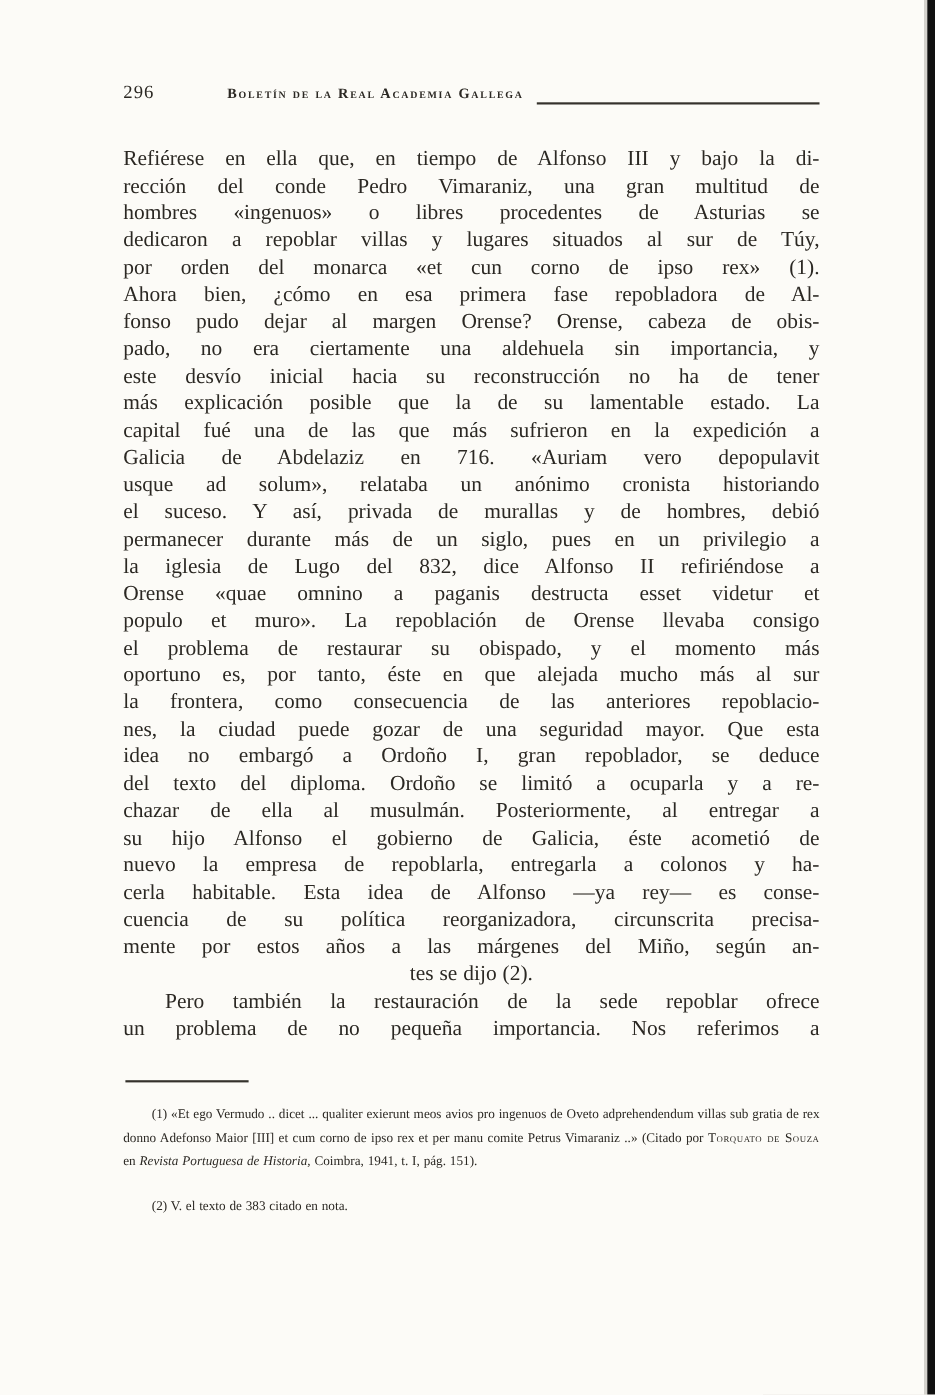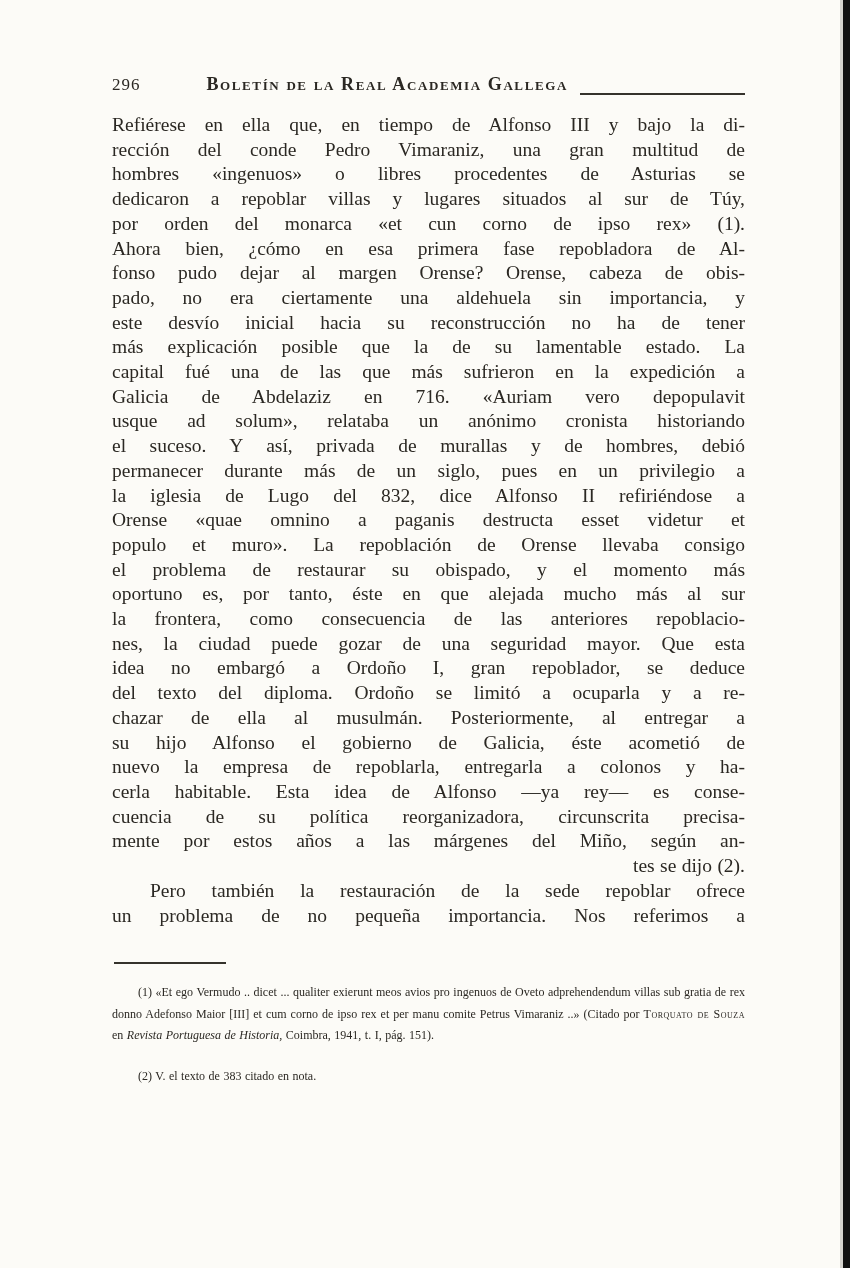--- a/index.html
+++ b/index.html
@@ -27,48 +27,48 @@
     align-items: baseline;
     height: 24px;
   }
   .pageno {
     font-size: 17px;
     letter-spacing: 1px;
   }
   .title {
     font-variant: small-caps;
     font-weight: bold;
-    font-size: 18px;
+    font-size: 13px;
     letter-spacing: 1.6px;
     margin-left: 66px;
     white-space: nowrap;
   }
   .header-rule {
     flex: 1;
     align-self: flex-end;
     border-bottom: 2px solid #35322c;
     margin-left: 12px;
     margin-bottom: 3px;
     min-width: 40px;
   }
   .para {
     font-size: 19.5px;
     line-height: 24.7px;
     word-spacing: 0.5px;
   }
   .para-main {
-    margin-top: 15px;
+    margin-top: 35px;
   }
   .justified-lines {
     white-space: pre-line;
     text-align: justify;
     text-align-last: justify;
   }
   .last-line {
-    text-align: right;
+    text-align: center;
   }
   .para-indent {
     text-indent: 38px;
   }
   .footnote-rule {
     width: 112px;
     border-top: 2px solid #35322c;
     margin: 34px 0 18px 2px;
   }
   .footnote {

